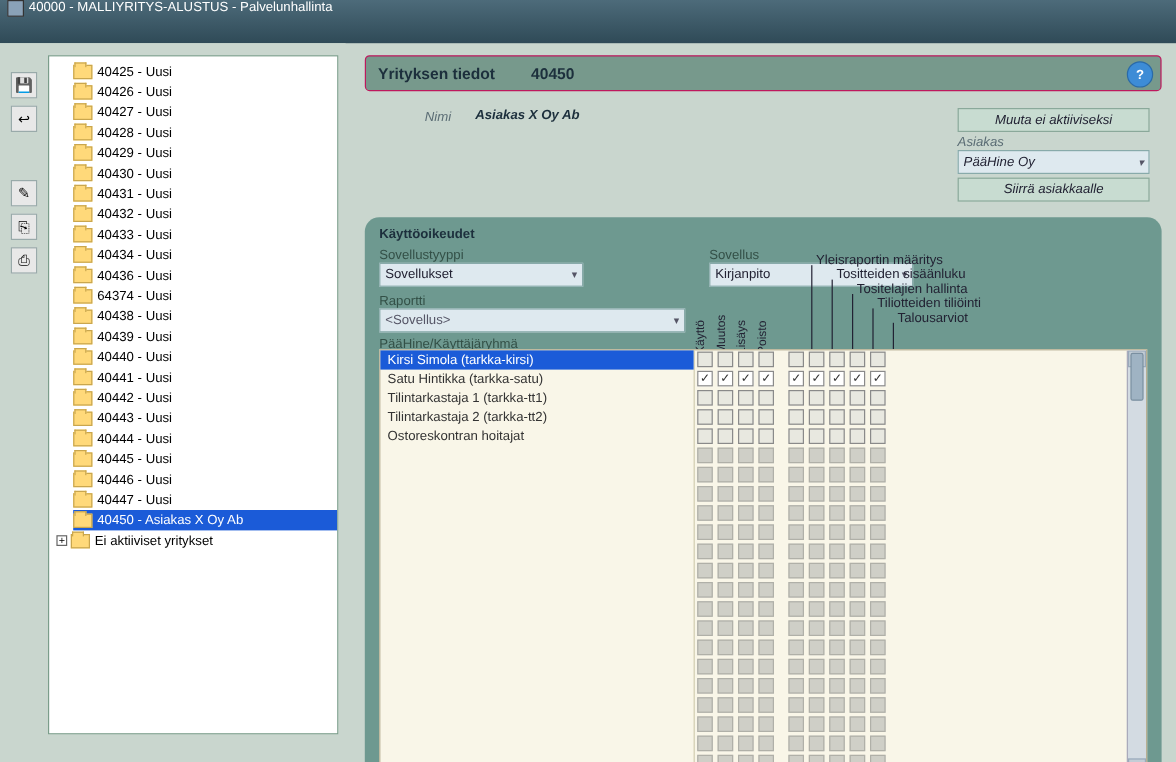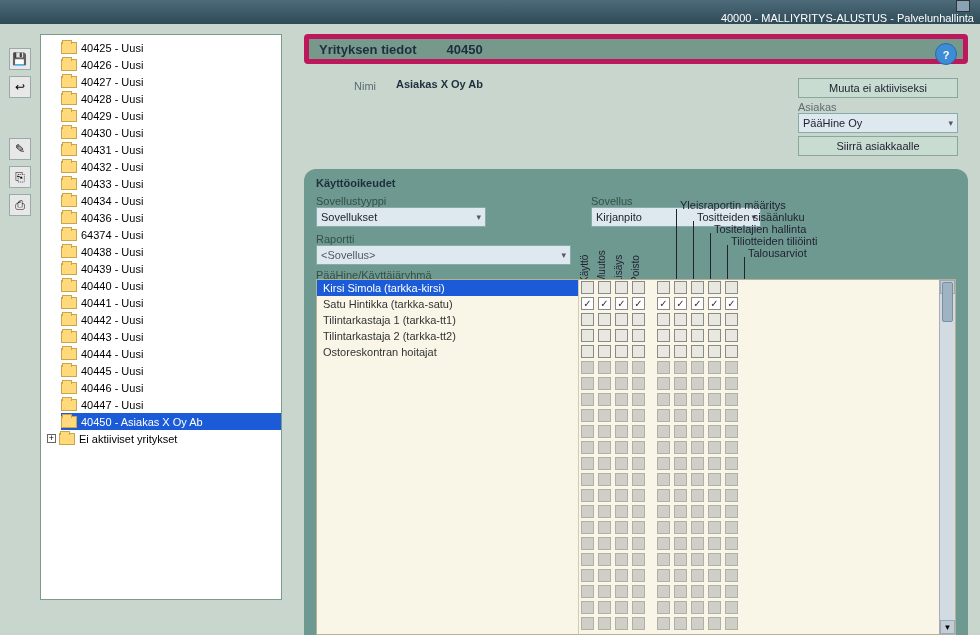--- a/index.html
+++ b/index.html
@@ -1,18 +1,18 @@
 <!DOCTYPE html>
 <html><head>
 <meta charset="utf-8">
 <style>
 * { box-sizing: border-box; margin: 0; padding: 0; font-family: Tahoma, Arial, sans-serif; font-size: 11px; }
 body { background: #c9d6ce; width: 980px; height: 635px; overflow: hidden; }
 
-.titlebar { height: 24px; background: linear-gradient(#4d6b7a,#2f4a57); color: #fff; display: flex; align-items: flex-end; padding: 0 6px; flex-direction: column; }
+.titlebar { height: 36px; background: linear-gradient(#4d6b7a,#2f4a57); color: #fff; display: flex; align-items: flex-start; padding: 0 6px; }
 .titlebar .icon { width: 14px; height: 14px; background: #8aa2b8; margin-right: 4px; border: 1px solid #333; }
 .titlebar span { font-size: 11px; }
 
 .mainlayout { display: flex; height: 615px; }
 
 .vtoolbar { width: 40px; background: #c9d6ce; padding-top: 20px; }
 .vtoolbar .vbtn { width: 22px; height: 22px; margin: 4px auto 6px; background: #e8e8e8; border: 1px solid #9aa; display:flex; align-items:center; justify-content:center; font-size: 12px; }
 .vtoolbar .gap { height: 30px; }
 
 .treepanel { width: 248px; background: #c9d6ce; padding: 10px 6px 10px 0; }
@@ -23,26 +23,26 @@
 .treeitem .fold { width: 16px; height: 12px; background: #ffd97a; border: 1px solid #c9a64e; margin-right: 4px; position:relative; }
 .treeitem .fold::before { content:""; position:absolute; top:-3px; left:0; width:8px; height:3px; background:#ffd97a; border:1px solid #c9a64e; border-bottom:none; }
 .treeitem.sel { background: #1b5bd8; color: #fff; }
 .treeitem.sel .fold { background:#ffd97a; }
 .treeitem span { white-space: nowrap; }
 .treeitem.inactive { padding-left: 0; margin-left: -14px; }
 .treeitem .plus { width:9px; height:9px; border:1px solid #666; margin-right:3px; font-size:9px; line-height:7px; text-align:center; }
 
 .rightpane { flex:1; padding: 10px 12px 10px 16px; position: relative; }
 
-.header { background: #77998c; border: 5px solid #be185d; border-radius: 4px; padding: 6px 10px; display:flex; align-items:center; color:#eef; height:30px; position:relative; }
+.header { background: #77998c; border: 1px solid #be185d; border-radius: 4px; padding: 6px 10px; display:flex; align-items:center; color:#eef; height:30px; position:relative; }
 .header .ptitle { font-weight:bold; color:#1c2f3c; font-size:13px; }
 .header .pid { font-weight:bold; color:#1c2f3c; font-size:13px; margin-left:30px; }
 .helpbtn { position:absolute; right:6px; top:4px; width:22px; height:22px; border-radius:50%; background:#3d8cd6; color:#fff; text-align:center; line-height:22px; font-weight:bold; border:1px solid #2a6aa8; }
 
-.infobar { display:flex; padding: 14px 10px 4px; align-items:flex-start; }
+.infobar { display:flex; padding: 14px 10px 4px; align-items:flex-start;font-style:italic; }
 .infobar .namelbl { color:#5a6c74; margin-right:20px; margin-top:2px; }
 .infobar .nameval { font-weight:bold; color:#1c2f3c; }
 .infobar .rightctl { margin-left:auto; width:160px; }
 .btn { background: #c8dcd1; border:1px solid #8aa89a; padding:3px 6px; text-align:center; cursor:pointer; margin-bottom:3px; font-size:11px; color:#223; width:100%; }
 .fldlbl { color:#5a6c74; font-size:11px; }
 .select { width:100%; height:20px; border:1px solid #8aa; background:#dee9ef; padding:0 4px; color:#223; display:flex; align-items:center; justify-content:space-between; margin-bottom:3px;}
 .select::after { content:"▾"; color:#556; font-size:9px; }
 
 .permpanel { background:#6e9990; border-radius:12px; padding:8px 12px 12px; margin-top:6px; height: 478px; position:relative; }
 .permtitle { font-weight:bold; color:#1c2f3c; margin-bottom:6px; }

